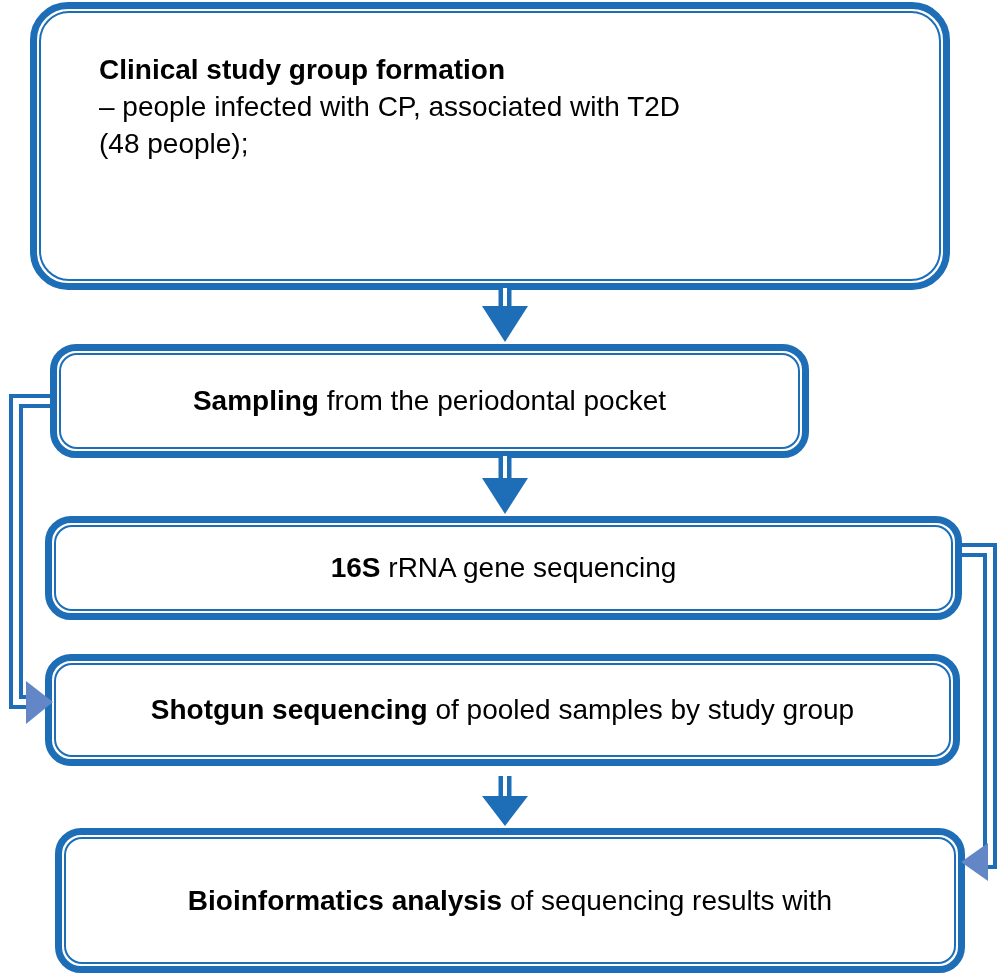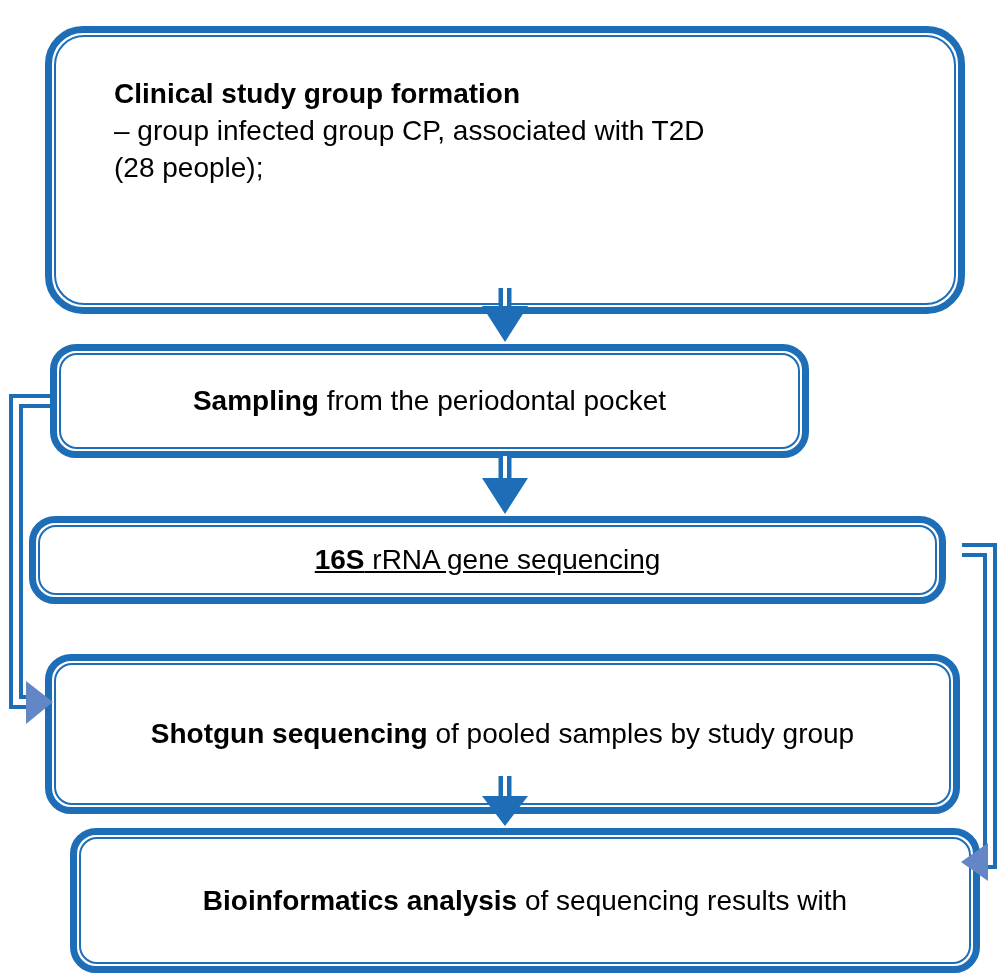--- a/index.html
+++ b/index.html
@@ -11,48 +11,48 @@
   .box{
     position:absolute;background:var(--box-bg,#fff);
     border:7px solid var(--accent,#1d6eb7);
     border-radius:26px;box-sizing:border-box;
     display:flex;align-items:center;justify-content:center;
   }
   .box::before{
     content:"";position:absolute;inset:2px;pointer-events:none;
     border:2px solid var(--accent,#1d6eb7);border-radius:18px;
   }
-  .b1{left:45px;top:2px;width:920px;height:288px;border-radius:38px;
-      align-items:flex-start;justify-content:flex-start;margin-top:24px;}
+  .b1{left:30px;top:2px;width:920px;height:288px;border-radius:38px;
+      align-items:flex-start;justify-content:flex-start;}
   .b1::before{border-radius:30px;}
   .b2{left:50px;top:344px;width:759px;height:114px;}
-  .b3{left:29px;top:516px;width:917px;height:88px;text-decoration:underline;}
-  .b4{left:45px;top:654px;width:915px;height:160px;}
-  .b5{left:70px;top:828px;width:910px;height:145px;}
+  .b3{left:45px;top:516px;width:917px;height:104px;}
+  .b4{left:45px;top:654px;width:915px;height:112px;}
+  .b5{left:55px;top:828px;width:910px;height:145px;}
   .content{position:relative;font-size:28px;line-height:38px;text-align:center;}
   .b1 .content{padding:42px 30px 0 62px;text-align:left;line-height:37px;}
   b{font-weight:bold;}
   svg.overlay{position:absolute;left:0;top:0;pointer-events:none;}
   .chan{fill:none;stroke:var(--accent,#1d6eb7);stroke-width:14;}
   .chan-core{fill:none;stroke:var(--box-bg,#fff);stroke-width:6;}
   .abar{fill:none;stroke:var(--accent,#1d6eb7);stroke-width:13;}
   .abar-core{fill:none;stroke:var(--box-bg,#fff);stroke-width:4;}
   .tri{fill:var(--accent,#1d6eb7);}
   .tri-light{fill:var(--arrow-light,#6286c6);}
 </style>
 </head>
 <body>
 
 <div class="canvas">
 
   <div class="box b1">
     <div class="content">
       <div><b>Clinical study group formation</b></div>
-      <div>– group infected group CP, associated with T2D</div>
-      <div>(28 people);</div>
+      <div>– people infected with CP, associated with T2D</div>
+      <div>(48 people);</div>
     </div>
   </div>
 
   <div class="box b2">
     <div class="content">
       <div><b>Sampling</b><span> from the periodontal pocket</span></div>
     </div>
   </div>
 
   <div class="box b3">

